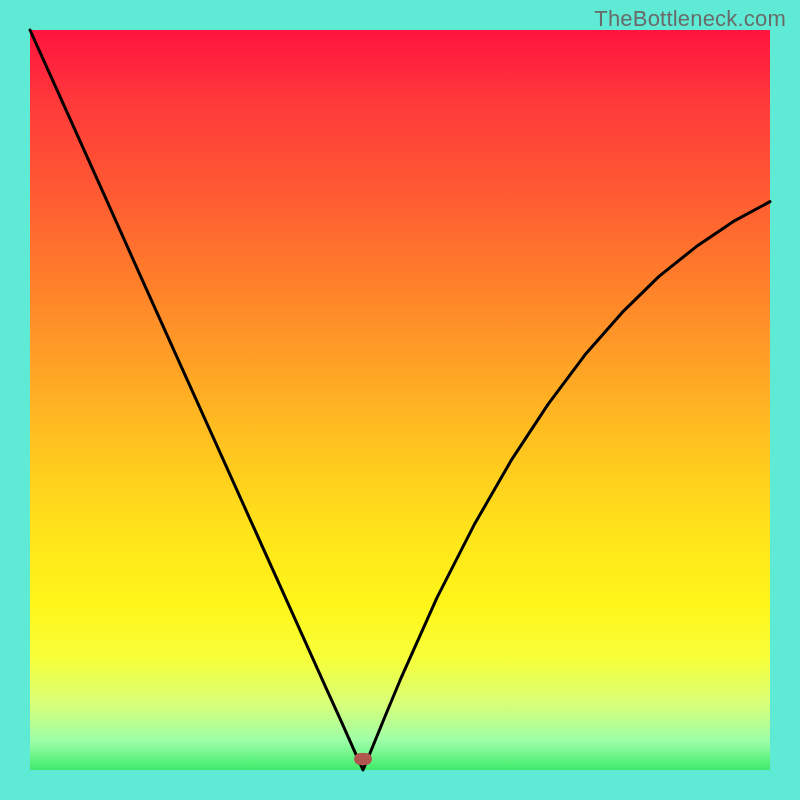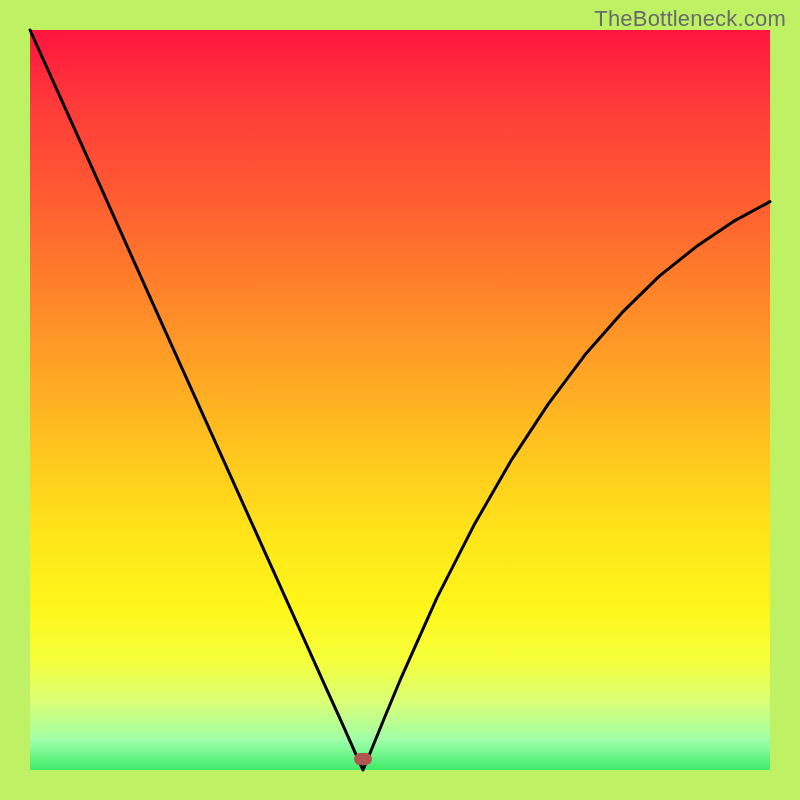--- a/index.html
+++ b/index.html
@@ -1,20 +1,20 @@
 <!DOCTYPE html>
 <html><head>
 <meta charset="utf-8">
 <style>
   * { margin: 0; padding: 0; box-sizing: border-box; }
   html, body { width: 800px; height: 800px; overflow: hidden; background: #000; }
   .frame {
     width: 800px;
     height: 800px;
-    background: #bef264;
+    background: #5eead4;
     position: relative;
   }
   .plot-area {
     position: absolute;
     left: 30px;
     top: 30px;
     width: 740px;
     height: 740px;
     background: linear-gradient(to bottom,
       #ff143e 0%,

